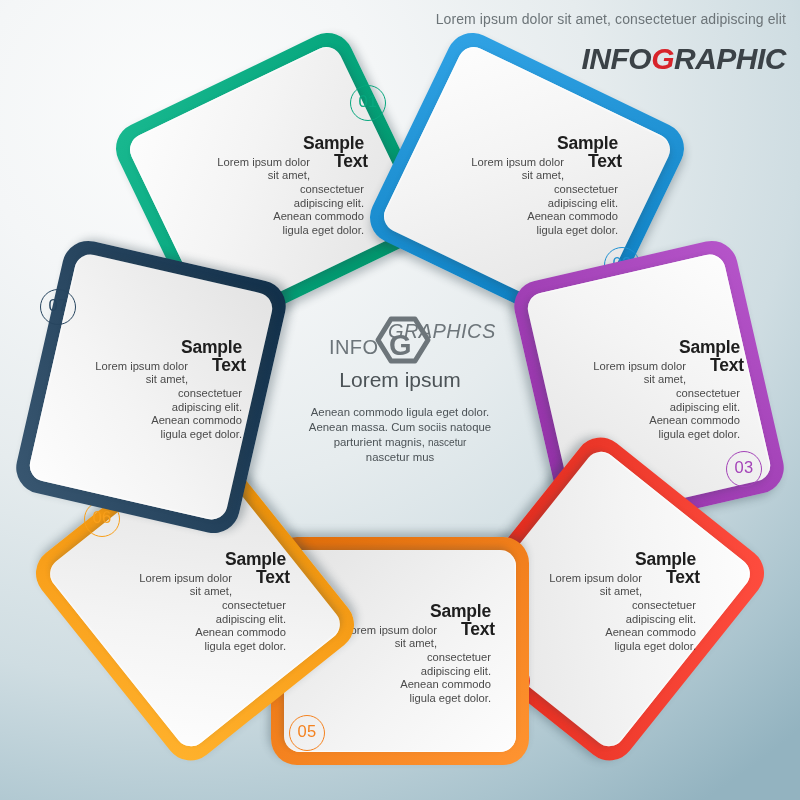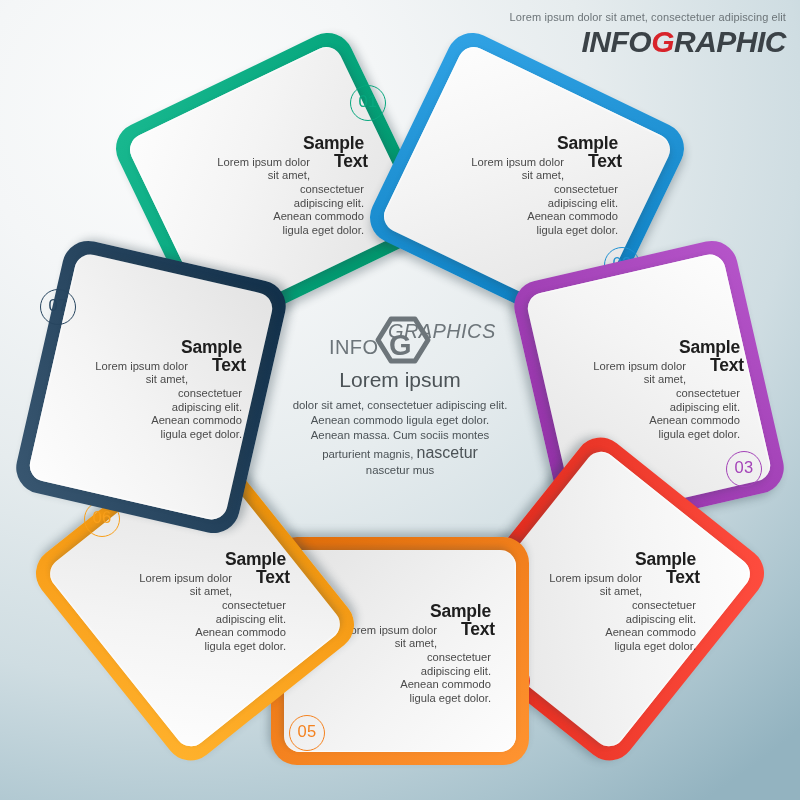--- a/index.html
+++ b/index.html
@@ -31,24 +31,24 @@
 
   
   #header {
     position: absolute;
     top: 12px;
     right: 14px;
     text-align: right;
     line-height: 1;
   }
   #header .tagline {
-    font-size: 11px;
+    font-size: 14px;
     color: #6c7478;
     letter-spacing: .1px;
-    margin-bottom: 5px;
+    margin-bottom: 19px;
     white-space: nowrap;
   }
   #header .brand {
     font-size: 30px;
     font-weight: bold;
     color: #3b4247;
     letter-spacing: -0.5px;
     line-height: .95;
     font-style: italic;
   }
@@ -173,28 +173,28 @@
     position: absolute;
     left: 134px; top: 19px;
     font-size: 29px;
     font-weight: bold;
     color: #6d757a;
   }
   #center .lead {
     font-size: 21px;
     color: #4c5357;
     line-height: 1.1;
-    margin-bottom: 7px;
+    margin-bottom: 14px;
   }
   #center .ctext {
     font-size: 11.4px;
     color: #4b5256;
     line-height: 1.30;
   }
-  #center .ctext .small { font-size: 16px; text-align: right; }
+  #center .ctext .small { font-size: 10px; text-align: right; }
 </style>
 </head>
 <body>
 
 <div id="stage">
 
   <div id="header">
     <div class="tagline">Lorem ipsum dolor sit amet, consectetuer adipiscing elit</div>
     <div class="brand"><span>INFO</span><span class="hl">G</span><span>RAPHIC</span></div>
   </div>
@@ -343,21 +343,20 @@
         <svg width="56" height="48" viewBox="0 0 56 48" aria-hidden="true">
           <polygon points="16,3 40,3 53,24 40,45 16,45 3,24" fill="none" stroke="#6d757a" stroke-width="5" stroke-linejoin="round"></polygon>
         </svg>
       </span>
       <span class="gletter">G</span>
       <span class="graphics">GRAPHICS</span>
     </div>
 
     <div class="lead">Lorem ipsum</div>
     <div class="ctext">
-      <div>dolor sit amet, consectetuer adipiscing elit.</div>
       <div>Aenean commodo ligula eget dolor.</div>
-      <div>Aenean massa. Cum sociis montes</div>
+      <div>Aenean massa. Cum sociis natoque</div>
       <div><span>parturient magnis, </span><span class="small">nascetur</span></div>
       <div>nascetur mus</div>
     </div>
   </div>
 
 </div>
 
 </body></html>

